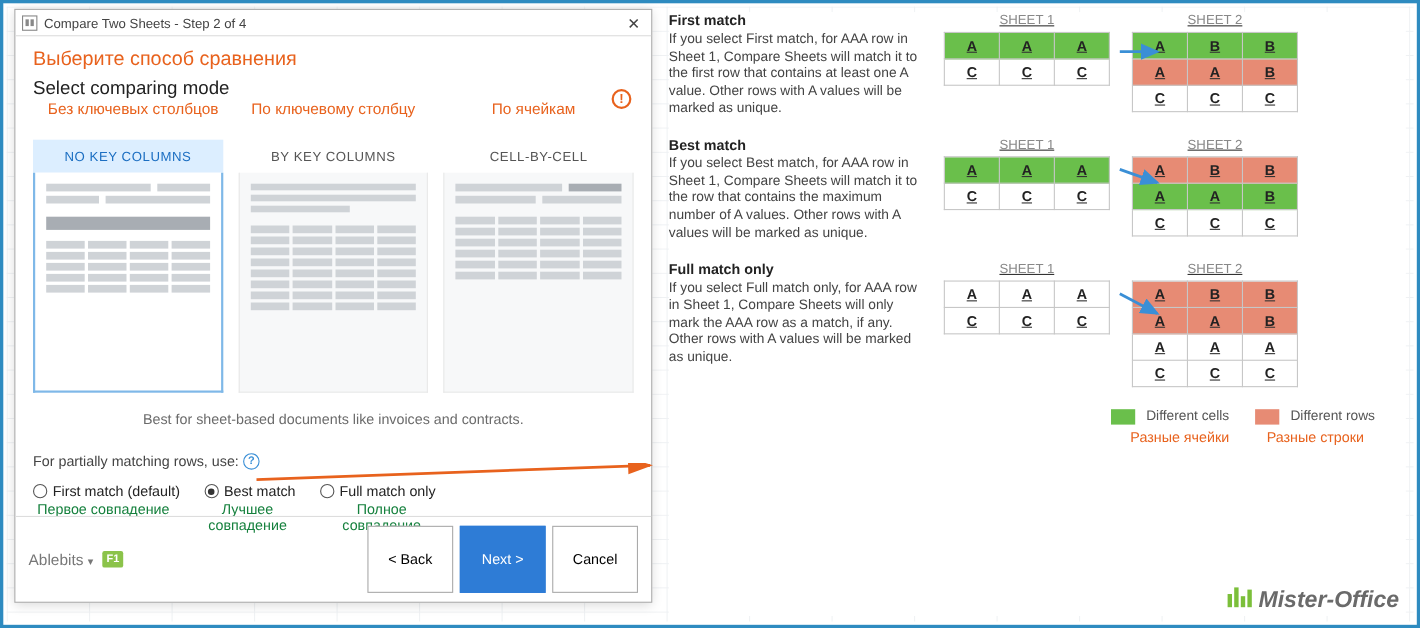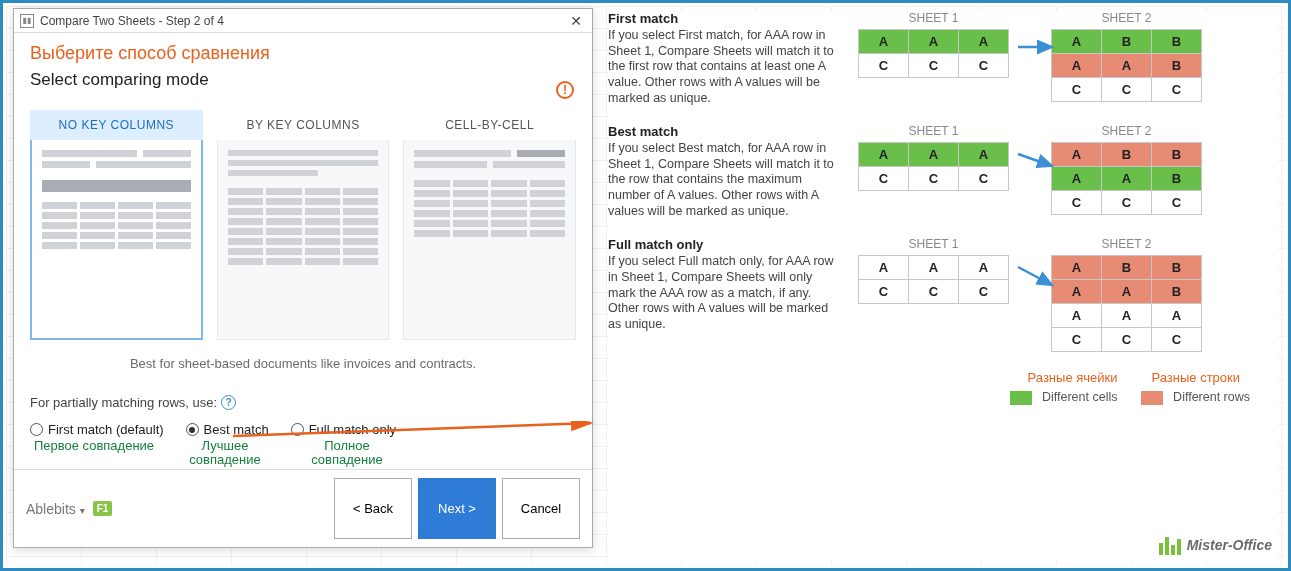--- a/index.html
+++ b/index.html
@@ -116,43 +116,43 @@
 
   
   .right {
     position: absolute; left: 605px; top: 8px; right: 10px; bottom: 8px;
     background: #fff; z-index: 3;
   }
   .example { display: flex; gap: 20px; margin-bottom: 18px; }
   .ex-text { width: 230px; }
   .ex-title { font-weight: bold; font-size: 13px; margin-bottom: 2px; color:#222;}
   .ex-desc { font-size: 12.5px; color: #444; line-height: 1.25; }
-  .ex-sheets { flex: 1; display: flex; gap: 42px; align-items: flex-start; position: relative; }
+  .ex-sheets { flex: 1; display: flex; gap: 20px; align-items: flex-start; position: relative; text-decoration: underline; }
   .sheet { }
   .sheet-label { font-size: 12px; color: #888; text-align: center; margin-bottom: 4px; }
   .tbl { border-collapse: collapse; }
   .tbl td {
     width: 50px; height: 24px; border: 1px solid #c7c7c7;
     text-align: center; font-weight: bold; font-size: 13px; color:#222;
   }
   .g { background: #6abf4b; }
   .r { background: #e78b74; }
   .arrow {
     position: absolute; top: 26px; left: 158px;
     width: 40px; height: 24px;
   }
   .arrow svg { width: 100%; height: 100%; }
   .legend { display: flex; gap: 24px; margin-top: 4px; align-items: center; justify-content: flex-end; padding-right: 28px;}
   .legend-block { width: 22px; height: 14px; display: inline-block; margin-right: 6px; vertical-align: middle;}
   .legend-label { font-size: 12.5px; color: #555; }
   .legend-anno { color:#e8621d; font-size:13px; margin-right:10px;}
   .mister {
     position: absolute; right: 16px; bottom: 10px; z-index: 6;
-    font-size: 14px; font-weight: bold; color: #6a6a6a; font-style: italic;
-    display: flex; align-items: flex-start; gap: 4px;
+    font-size: 21px; font-weight: bold; color: #6a6a6a; font-style: italic;
+    display: flex; align-items: flex-end; gap: 4px;
   }
   .mister .bars span{ display:inline-block; width:4px; background:#7bbf3a; margin-right:2px;}
   
   .big-arrow {
     position: absolute; left: 230px; top: 418px; width: 370px; height: 30px; z-index: 8;
   }
 </style>
 </head>
 <body>
 
@@ -162,20 +162,25 @@
   <div class="titlebar">
     <span class="app-icon">▮▮</span>
     <span class="title-text">Compare Two Sheets - Step 2 of 4</span>
     <span class="close-x">✕</span>
   </div>
   <div class="content">
     <div class="orange-label" style="font-size:18px">Выберите способ сравнения</div>
     <div class="heading">Select comparing mode</div>
     <div class="warn">!</div>
 
+    <div class="anno-row">
+      <div>Без ключевых столбцов</div>
+      <div>По ключевому столбцу</div>
+      <div>По ячейкам</div>
+    </div>
 
     <div class="mode-row">
       <div class="mode-card selected">
         <div class="mode-title">NO KEY COLUMNS</div>
         <div class="mode-illus">
           <div class="il-row">
               <div class="il-block il-wide"></div>
               <div class="il-block il-narrow"></div>
             </div>
           <div class="il-row">
@@ -515,28 +520,28 @@
                   <td class="">C</td>
                 </tr>
               </tbody>
             </table>
           </div>
         </div>
       </div>
     </div>
 
   <div class="legend">
-    <span class="legend-anno">Разные ячейки</span>
-    <span class="legend-anno">Разные строки</span>
-  </div>
-  <div class="legend">
     <span><span class="legend-block" style="background:#6abf4b"></span>
       <span class="legend-label">Different cells</span></span>
     <span><span class="legend-block" style="background:#e78b74"></span>
       <span class="legend-label">Different rows</span></span>
+  </div>
+  <div class="legend">
+    <span class="legend-anno">Разные ячейки</span>
+    <span class="legend-anno">Разные строки</span>
   </div>
 </div>
 
 <div class="mister">
   <span class="bars">
     <span style="height:12px"></span><span style="height:18px"></span><span style="height:10px"></span><span style="height:16px"></span>
   </span>
   <span>Mister-Office</span>
 </div>
 

